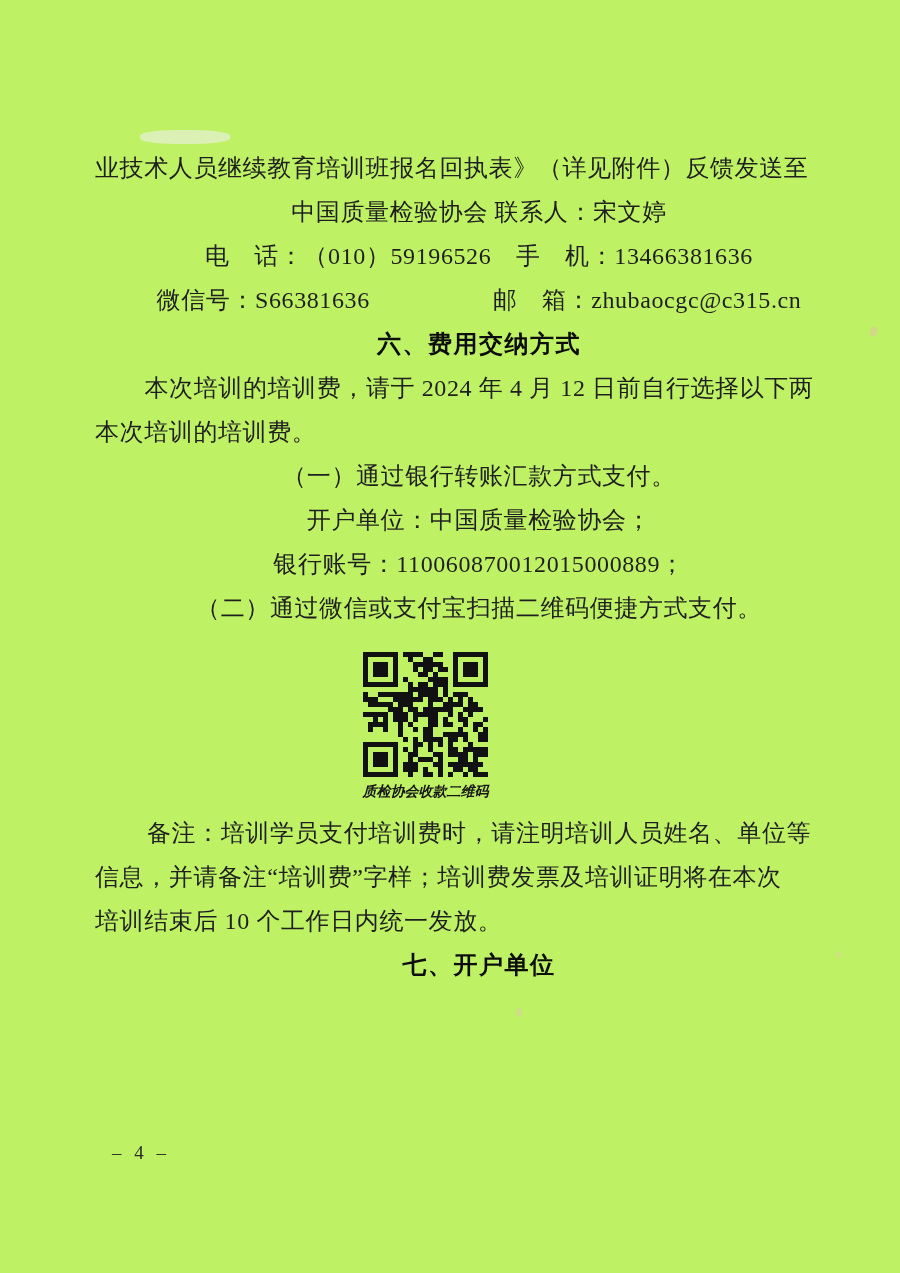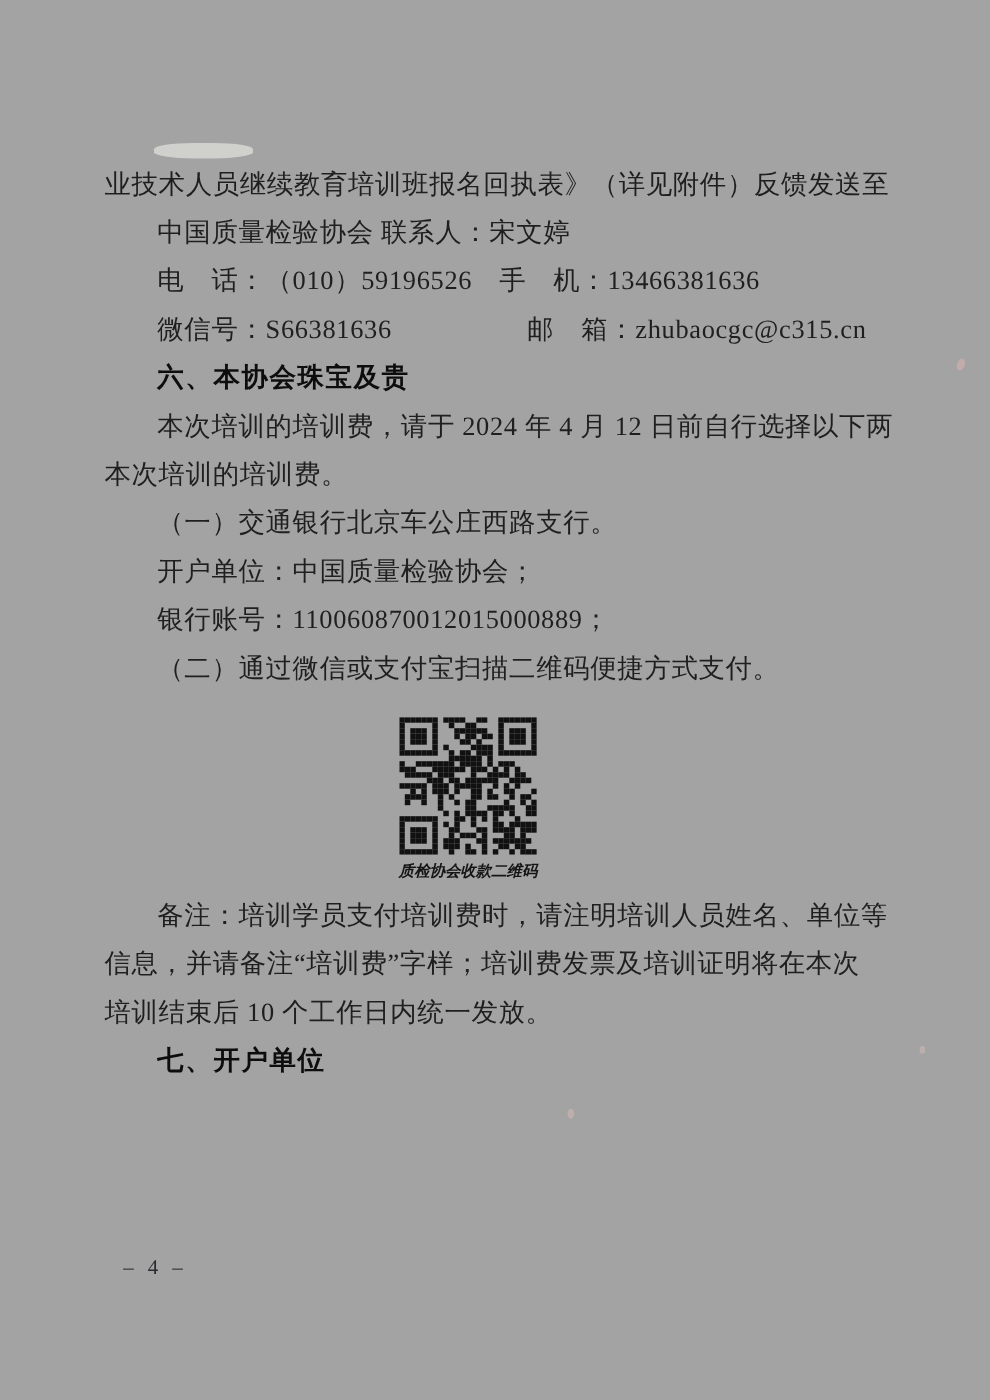--- a/index.html
+++ b/index.html
@@ -4,37 +4,37 @@
 <style>
   html, body { margin: 0; padding: 0; }
   body {
     width: 900px; height: 1273px;
     background: #e9e9e9;
     font-family: "Liberation Serif", "DejaVu Serif", serif;
   }
   .page {
     position: relative;
     width: 900px; height: 1273px;
-    background: #a3a3a3;
+    background: #bef264;
     overflow: hidden;
     color: #1f1f1f;
   }
   .content {
     position: absolute;
     left: 95px; top: 146px;
     width: 720px;
   }
   .line {
     height: 44px; line-height: 44px;
     font-size: 24px;
     letter-spacing: 0.6px;
     white-space: nowrap;
     color: #1f1f1f;
   }
-  .indent { padding-left: 48px; }
+  .indent { padding-left: 48px; text-align: center; }
   .heading {
     font-family: "Liberation Sans", "DejaVu Sans", sans-serif;
     font-weight: bold;
     color: #0d0d0d;
     letter-spacing: 1.5px;
   }
   .qr-block {
     margin-top: 22px;
     width: 125px;
     margin-left: 268px;
@@ -84,24 +84,24 @@
   <div class="artifact a3"></div>
   <div class="artifact a4"></div>
 
   <div class="content">
     <div class="line">业技术人员继续教育培训班报名回执表》（详见附件）反馈发送至</div>
 
     <div class="line indent">中国质量检验协会 联系人：宋文婷</div>
     <div class="line indent">电　话：（010）59196526　手　机：13466381636</div>
     <div class="line indent">微信号：S66381636　　　　　邮　箱：zhubaocgc@c315.cn</div>
 
-    <div class="line indent heading">六、本协会珠宝及贵</div>
+    <div class="line indent heading">六、费用交纳方式</div>
     <div class="line indent">本次培训的培训费，请于 2024 年 4 月 12 日前自行选择以下两</div>
     <div class="line">本次培训的培训费。</div>
-    <div class="line indent">（一）交通银行北京车公庄西路支行。</div>
+    <div class="line indent">（一）通过银行转账汇款方式支付。</div>
     <div class="line indent">开户单位：中国质量检验协会；</div>
     <div class="line indent">银行账号：110060870012015000889；</div>
     <div class="line indent">（二）通过微信或支付宝扫描二维码便捷方式支付。</div>
 
     <div class="qr-block">
       <div class="qr-code">
           <svg width="125" height="125" viewBox="0 0 125 125" fill="#111111" xmlns="http://www.w3.org/2000/svg">
             <rect x="0" y="0" width="5" height="5"></rect>
             <rect x="5" y="0" width="5" height="5"></rect>
             <rect x="10" y="0" width="5" height="5"></rect>

